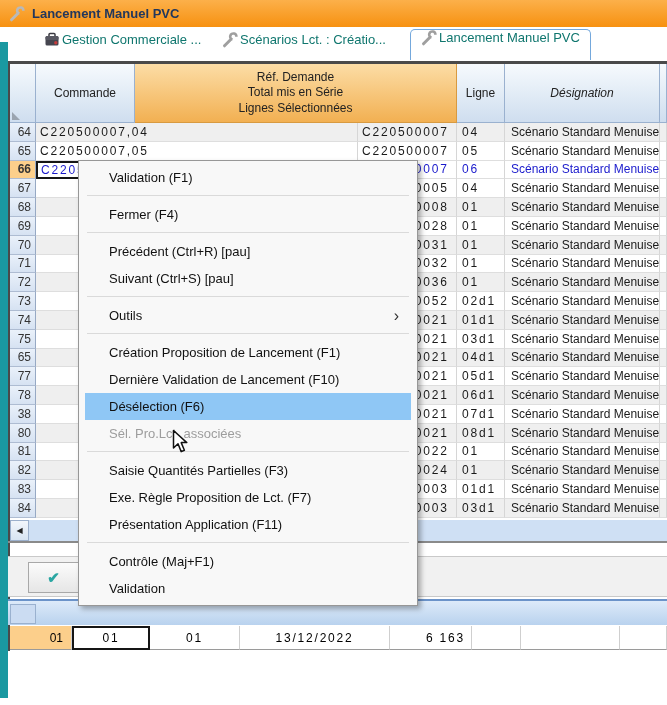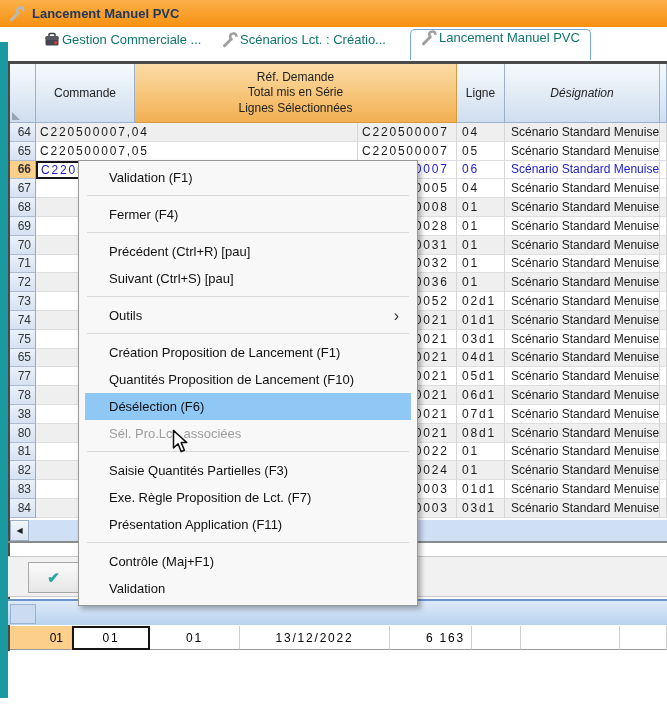--- a/index.html
+++ b/index.html
@@ -436,21 +436,21 @@
         
         
       </div>
 
       <div class="mi">
         <span class="lbl">Création Proposition de Lancement (F1)</span>
         <span class="sub-arrow"></span>
       </div>
 
       <div class="mi">
-        <span class="lbl">Quantités Proposition de Lancement (F10)</span>
+        <span class="lbl">Dernière Validation de Lancement (F10)</span>
         <span class="sub-arrow"></span>
       </div>
 
       <div class="mi highlighted">
         <span class="lbl">Désélection (F6)</span>
         <span class="sub-arrow"></span>
       </div>
 
       <div class="mi disabled">
         <span class="lbl">Sél. Pro.Lct. associées</span>

